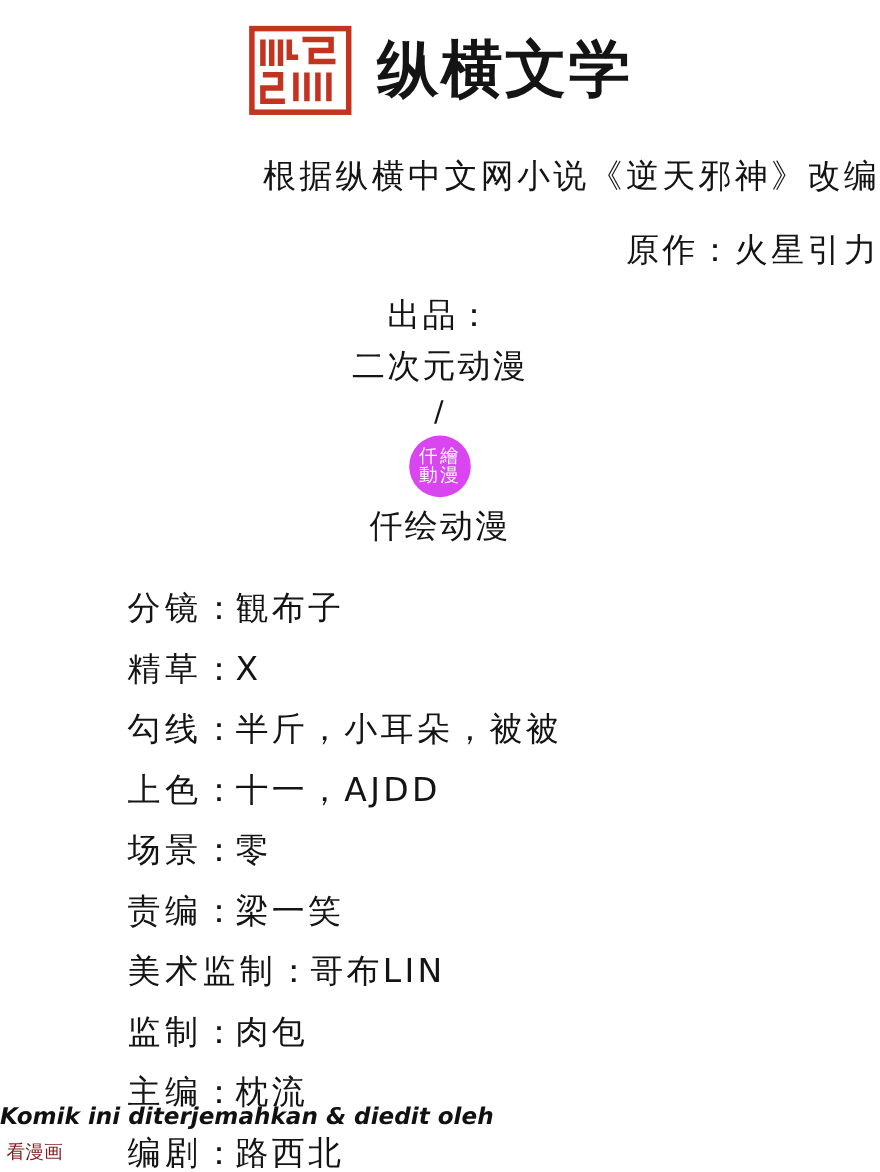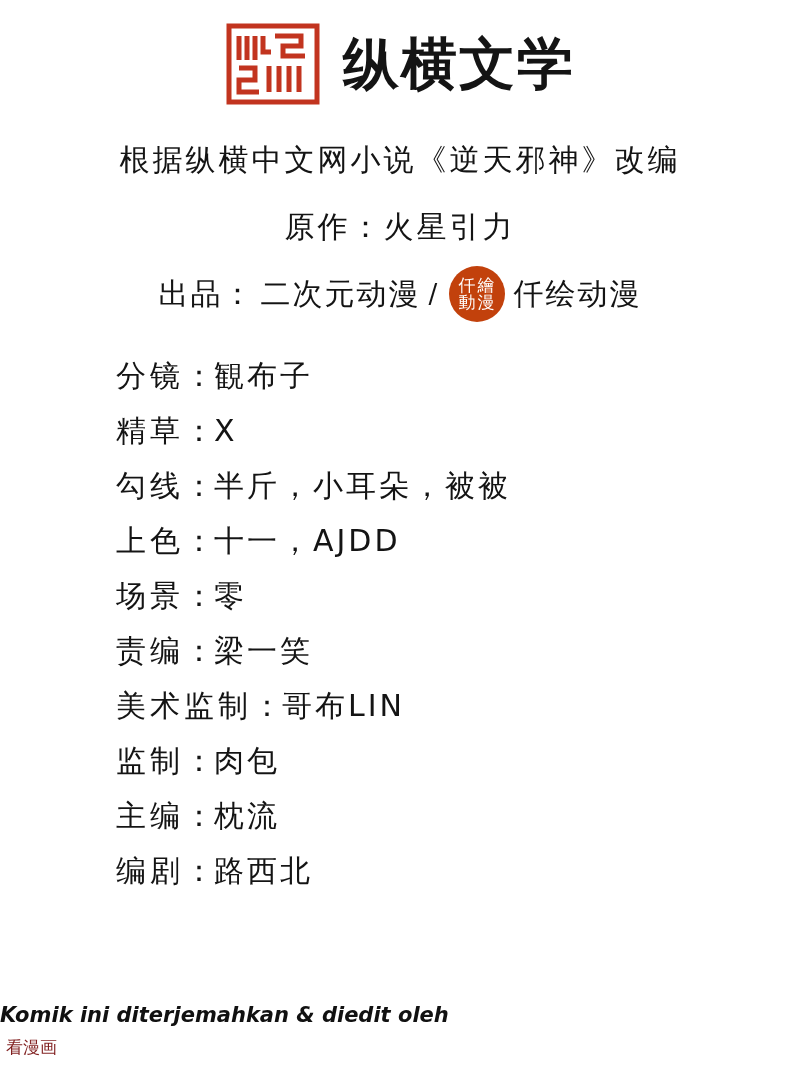--- a/index.html
+++ b/index.html
@@ -34,21 +34,21 @@
     font-weight: bold;
     letter-spacing: 2px;
     color: #141414;
     line-height: 1;
     font-family: "DejaVu Sans", sans-serif;
   }
 
   
   .intro {
     margin-top: 34px;
-    text-align: center;
+    text-align: right;
   }
   .intro-line {
     font-size: 30px;
     letter-spacing: 3px;
     color: #141414;
     margin: 0 0 26px 0;
     font-family: "DejaVu Sans", sans-serif;
   }
   .intro-line.small-gap { margin-bottom: 18px; }
 
@@ -56,20 +56,21 @@
   .producer-line {
     display: flex;
     align-items: center;
     justify-content: center;
     gap: 6px;
     font-size: 30px;
     letter-spacing: 2px;
     color: #141414;
     font-family: "DejaVu Sans", sans-serif;
     margin-top: 4px;
+    flex-direction: column;
   }
   .badge-ecy {
     display: inline-flex;
     align-items: center;
     gap: 4px;
     color: #e8491d;
     font-weight: bold;
     font-size: 25px;
     padding: 0 2px;
   }
@@ -87,21 +88,21 @@
     left: 5px; top: 5px;
     width: 10px; height: 10px;
     border: 3px solid #e8491d;
     border-radius: 50%;
     border-left-color: transparent;
   }
   .badge-qh {
     width: 56px;
     height: 56px;
     border-radius: 50%;
-    background: #c2410c;
+    background: #d946ef;
     color: #ffffff;
     display: inline-flex;
     flex-direction: column;
     align-items: center;
     justify-content: center;
     line-height: 1.0;
     font-size: 17px;
     font-family: "DejaVu Sans", sans-serif;
     margin: 0 2px;
   }

